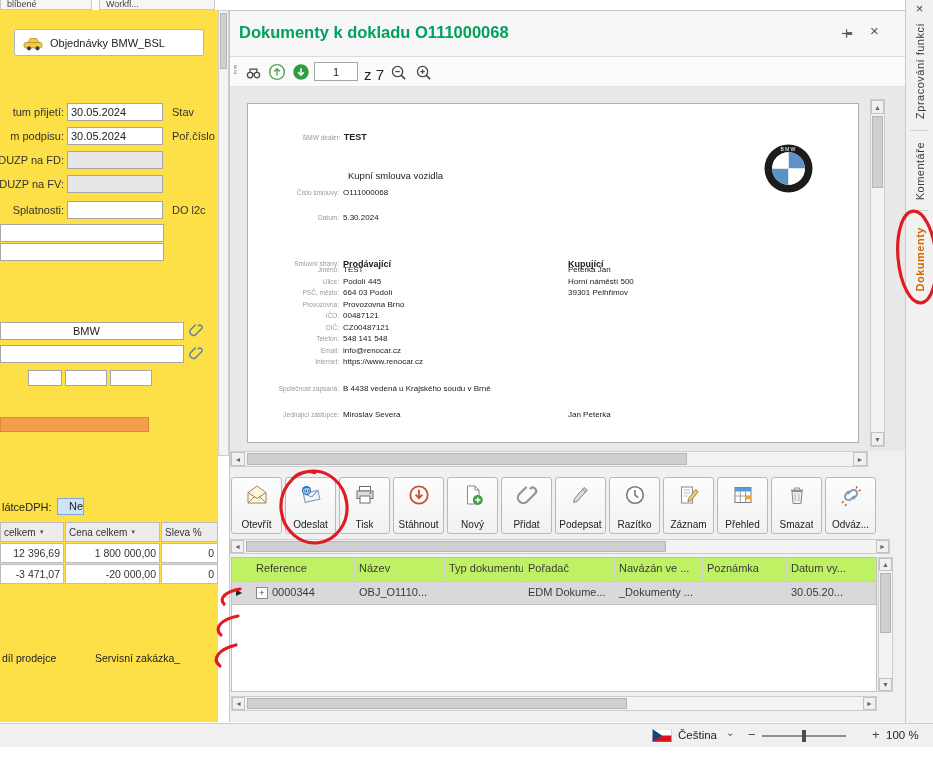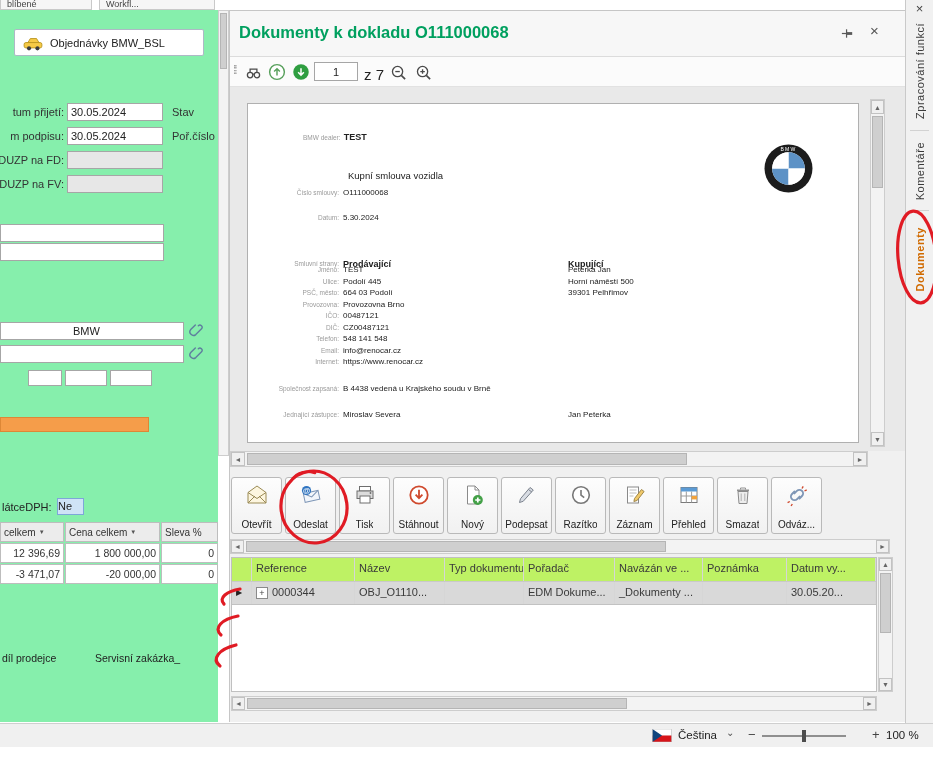--- a/index.html
+++ b/index.html
@@ -15,28 +15,28 @@
   .sb-btn{position:absolute;background:#f0f0f0;border:1px solid #c2c2c2;display:flex;align-items:center;justify-content:center;font-size:7px;color:#666;}
   .sb-thumb{position:absolute;background:#cfcfcf;border:1px solid #b5b5b5;}
 
   
   .minitab{position:absolute;top:0;height:10px;background:#f6f6f6;border:1px solid #c9c9c9;border-top:none;font-size:9px;color:#444;overflow:hidden;padding:0 6px;line-height:9px;}
 
   
   .orders-btn{position:absolute;left:14px;top:19px;width:190px;height:27px;background:#fff;border:1px solid #aeb9c6;border-radius:2px;display:flex;align-items:center;gap:6px;padding-left:7px;font-size:11px;color:#222;}
 
   
-  .panel-left{position:absolute;left:0;top:10px;width:218px;height:712px;background:#86efac;overflow:hidden;}
+  .panel-left{position:absolute;left:0;top:10px;width:218px;height:712px;background:#fde047;overflow:hidden;}
   .flabel{position:absolute;left:-40px;width:104px;text-align:right;top:3px;font-size:11px;color:#333;white-space:nowrap;}
   .frlabel{position:absolute;left:172px;top:3px;font-size:11px;color:#333;white-space:nowrap;}
   .gcell{position:absolute;top:0;height:20px;border:1px solid #bdbdbd;background:#ececec;font-size:10px;color:#333;display:flex;align-items:center;padding:0 3px;gap:3px;overflow:hidden;white-space:nowrap;}
   .gcell.gv{background:#fff;justify-content:flex-end;font-size:10.5px;}
   .sort{font-size:6px;color:#555;}
   .orange-bar{position:absolute;left:0;top:407px;width:149px;height:15px;background:#f59d4a;border:1px solid #dd8736;}
-  .ne-box{position:absolute;left:57px;top:-2px;width:27px;height:17px;background:#cfe3f6;border:1px solid #7da7d8;text-align:left;font-size:11px;line-height:15px;}
+  .ne-box{position:absolute;left:57px;top:-2px;width:27px;height:17px;background:#cfe3f6;border:1px solid #7da7d8;text-align:right;font-size:11px;line-height:15px;}
 
   
   .panel-main{position:absolute;left:229px;top:10px;width:676px;height:712px;background:#f0f0f0;border-left:1px solid #c6c6c6;border-top:1px solid #c6c6c6;}
   .pm-header{position:absolute;left:0;top:0;width:676px;height:46px;background:#f7f7f7;border-bottom:1px solid #dcdcdc;}
   .pm-title{position:absolute;left:9px;top:12px;font-size:16.5px;font-weight:bold;color:#00a05f;white-space:nowrap;}
   .pm-toolbar{position:absolute;left:0;top:46px;width:676px;height:30px;background:#fbfbfb;border-bottom:1px solid #e2e2e2;}
   .tb-item{position:absolute;top:5px;width:20px;height:20px;display:flex;align-items:center;justify-content:center;}
   .viewer{position:absolute;left:0;top:76px;width:676px;height:364px;background:#e9e9e9;}
   .page{position:absolute;left:17px;top:16px;width:612px;height:340px;background:#fff;border:1px solid #b0b0b0;overflow:hidden;}
 
@@ -101,20 +101,25 @@
       <input class="inp" style="left: 67px; width: 96px;" value="30.05.2024">
       <span class="frlabel">Poř.číslo</span>
     </div>
     <div class="abs" style="left:0;top:141px;width:218px;height:19px">
       <span class="flabel">DUZP na FD:</span>
       <input class="inp dis" style="left: 67px; width: 96px;" value="">
     </div>
     <div class="abs" style="left:0;top:165px;width:218px;height:19px">
       <span class="flabel">DUZP na FV:</span>
       <input class="inp dis" style="left: 67px; width: 96px;" value="">
+    </div>
+    <div class="abs" style="left:0;top:191px;width:218px;height:19px">
+      <span class="flabel">Splatnosti:</span>
+      <input class="inp" style="left: 67px; width: 96px;" value="">
+      <span class="frlabel">DO l2c</span>
     </div>
     <input class="inp" style="left: 0px; top: 214px; width: 164px;">
     <input class="inp" style="left: 0px; top: 233px; width: 164px;">
 
     <input class="inp" style="left: 0px; top: 312px; width: 184px; padding-left: 72px;" value="BMW">
     <div class="abs" style="left:188px;top:312px;width:18px;height:18px">
       <svg width="16" height="16" viewBox="0 0 24 24">
           <path d="M15.5 5.5a3.4 3.4 0 014.8 4.8l-8.6 8.6a5.4 5.4 0 01-7.6-7.6L11 4.4" fill="none" stroke="#5f7f9e" stroke-width="2.1" stroke-linecap="round"></path>
         </svg>
     </div>
@@ -361,20 +366,26 @@
         <span class="lbl">Stáhnout</span>
       </div>
       <div class="abtn">
         <svg width="24" height="24" viewBox="0 0 24 24">
             <path d="M6.5 3h7.5l4 4v14H6.5z" fill="#fff" stroke="#8a8a8a"></path>
             <path d="M14 3v4h4" fill="none" stroke="#8a8a8a"></path>
             <circle cx="16.8" cy="17" r="5" fill="#43a047"></circle>
             <path d="M16.8 14.4v5.2M14.2 17h5.2" stroke="#fff" stroke-width="1.7"></path>
           </svg>
         <span class="lbl">Nový</span>
+      </div>
+      <div class="abtn">
+        <svg width="24" height="24" viewBox="0 0 24 24">
+            <path d="M15.5 5.5a3.4 3.4 0 014.8 4.8l-8.6 8.6a5.4 5.4 0 01-7.6-7.6L11 4.4" fill="none" stroke="#8d939c" stroke-width="2.1" stroke-linecap="round"></path>
+          </svg>
+        <span class="lbl">Přidat</span>
       </div>
       <div class="abtn">
         <svg width="24" height="24" viewBox="0 0 24 24">
             <path d="M4.5 19.5l1-3.8L15 4.5l3.3 2.5L8.2 18.3l-3.7 1.2z" fill="#d9dde4" stroke="#7b828d"></path>
             <path d="M13.5 6.5l3.3 2.5" fill="none" stroke="#7b828d"></path>
           </svg>
         <span class="lbl">Podepsat</span>
       </div>
       <div class="abtn">
         <svg width="24" height="24" viewBox="0 0 24 24">

